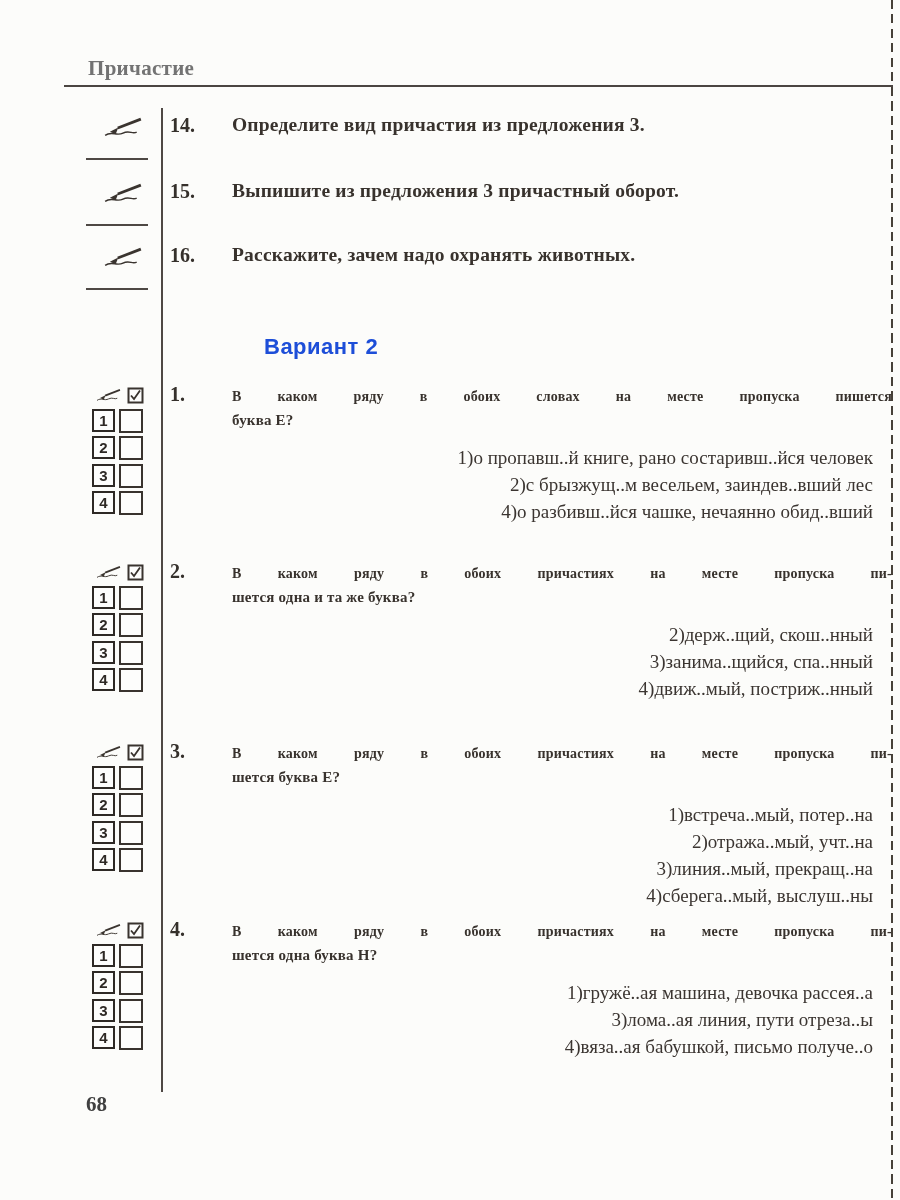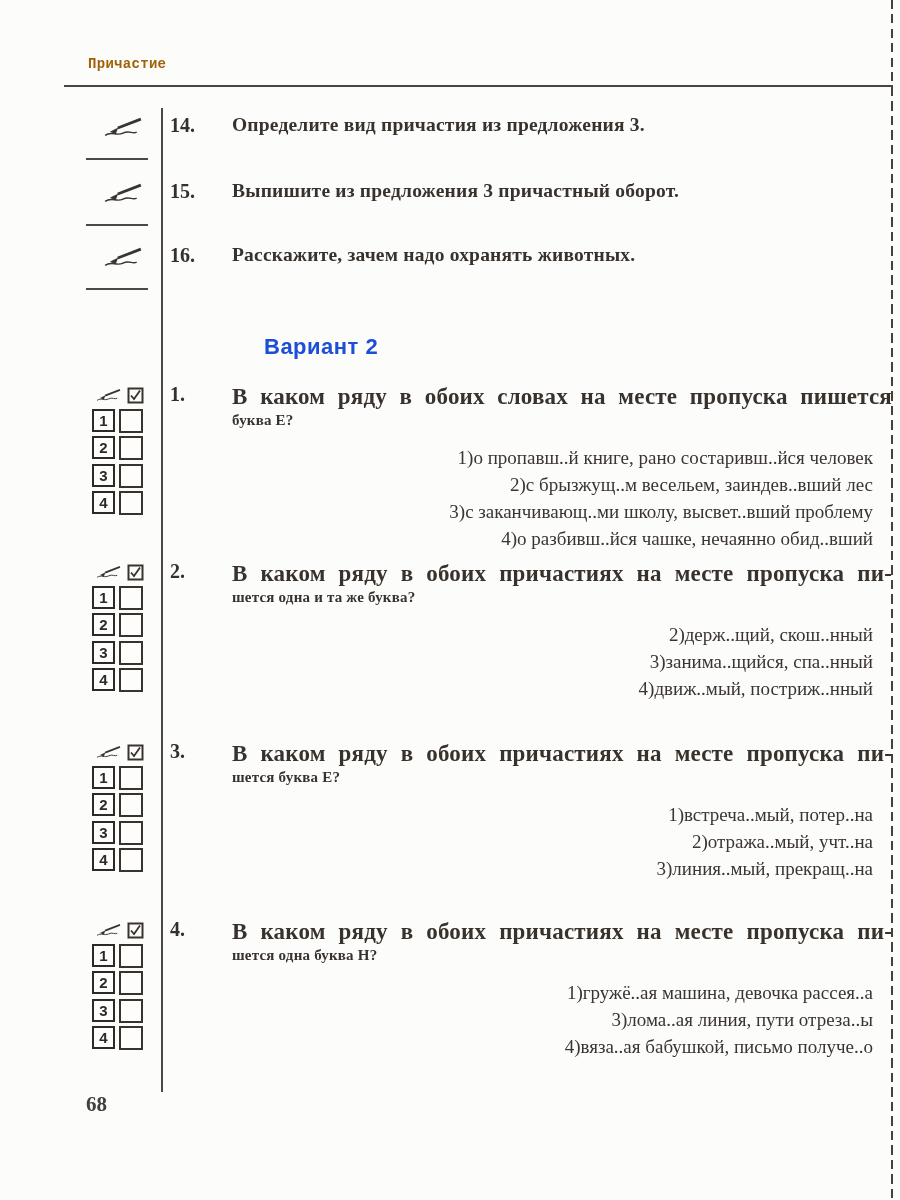--- a/index.html
+++ b/index.html
@@ -7,22 +7,22 @@
     position: relative;
     width: 900px;
     height: 1200px;
     background: #fcfcfa;
     overflow: hidden;
     font-family: "Liberation Serif", serif;
     color: #3a3430;
   }
   .running-head {
     position: absolute; left: 88px; top: 56px;
-    font-family: Liberation Mono, monospace;
-    font-weight: bold; font-size: 14px; color: #a16207;
+    font-family: Liberation Serif, serif;
+    font-weight: bold; font-size: 21px; color: #737373;
     letter-spacing: 0.3px;
   }
   .head-rule {
     position: absolute; left: 64px; top: 85px;
     width: 829px; height: 2px; background: #4b4541;
   }
   .edge-dashes {
     position: absolute; left: 891px; top: 0; width: 2.2px; height: 1200px;
     background: repeating-linear-gradient(to bottom,
       #474139 0px, #474139 9px, transparent 9px, transparent 14.5px);
@@ -55,21 +55,21 @@
     letter-spacing: 0.5px;
   }
   
   .mcq { position: absolute; left: 0; width: 900px; }
   .mc-num {
     position: absolute; left: 170px; top: 2px; width: 40px;
     font-weight: bold; font-size: 20px; color: #35302b;
   }
   .mc-line1 {
     position: absolute; left: 232px; top: 1px; width: 660px;
-    font-weight: bold; font-size: 23px; line-height: 29px; color: #38322d;
+    font-weight: bold; font-size: 14px; line-height: 29px; color: #38322d;
     text-align: justify; text-align-last: justify; letter-spacing: 0.2px;
     white-space: nowrap; 
   }
   .mc-line2 {
     position: absolute; left: 232px; top: 31px; width: 660px;
     font-weight: bold; font-size: 15px; color: #38322d; letter-spacing: 0.2px;
   }
   .opts { position: absolute; left: 233px; top: 66px; width: 640px; text-align: right; }
   .opt { height: 27px; font-size: 19px; color: #3b3531; white-space: nowrap; }
   .opt-label { display: inline-block; width: 29px; }
@@ -181,21 +181,20 @@
         <div class="numbox">4</div>
         <div class="emptybox"></div>
       </div>
     </div>
     <div class="mc-num">1.</div>
     <div class="mc-line1">В каком ряду в обоих словах на месте пропуска пишется</div>
     <div class="mc-line2">буква Е?</div>
     <div class="opts">
       <div class="opt"><span class="opt-label">1)</span><span>о пропавш..й книге, рано состаривш..йся человек</span></div>
       <div class="opt"><span class="opt-label">2)</span><span>с брызжущ..м весельем, заиндев..вший лес</span></div>
-      <div class="opt"><span class="opt-label">3)</span><span>с заканчивающ..ми школу, высвет..вший проблему</span></div>
       <div class="opt"><span class="opt-label">4)</span><span>о разбивш..йся чашке, нечаянно обид..вший</span></div>
     </div>
   </div>
 
   <div class="mcq" style="top:558px">
     <div class="grid">
       <div class="grid-head">
         <svg width="27" height="14" viewBox="0 0 40 20">
             <use href="#pen-glyph"></use>
           </svg>
@@ -257,20 +256,21 @@
         <div class="emptybox"></div>
       </div>
     </div>
     <div class="mc-num">3.</div>
     <div class="mc-line1">В каком ряду в обоих причастиях на месте пропуска пи-</div>
     <div class="mc-line2">шется буква Е?</div>
     <div class="opts">
       <div class="opt"><span class="opt-label">1)</span><span>встреча..мый, потер..на</span></div>
       <div class="opt"><span class="opt-label">2)</span><span>отража..мый, учт..на</span></div>
       <div class="opt"><span class="opt-label">3)</span><span>линия..мый, прекращ..на</span></div>
+      <div class="opt"><span class="opt-label">4)</span><span>сберега..мый, выслуш..ны</span></div>
     </div>
   </div>
 
   <div class="mcq" style="top:916px">
     <div class="grid">
       <div class="grid-head">
         <svg width="27" height="14" viewBox="0 0 40 20">
             <use href="#pen-glyph"></use>
           </svg>
         <svg class="cbx" width="17" height="17" viewBox="0 0 17 17">

